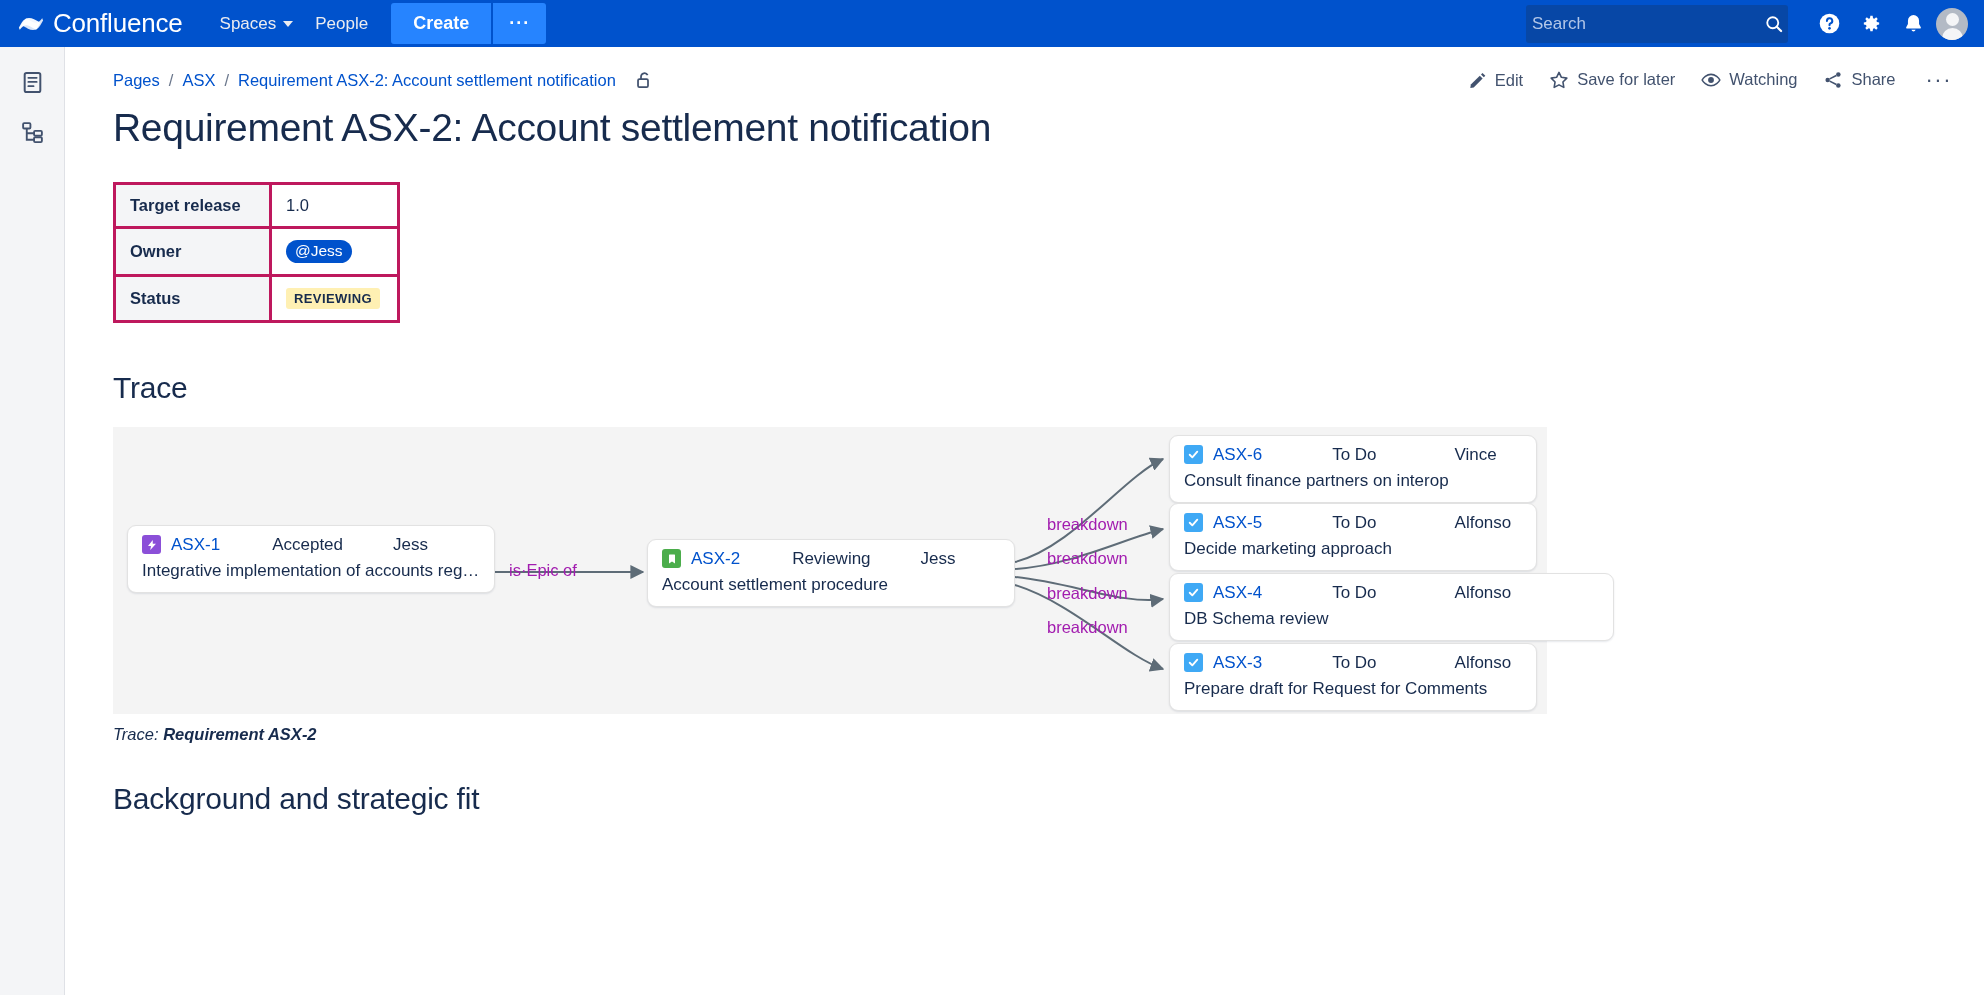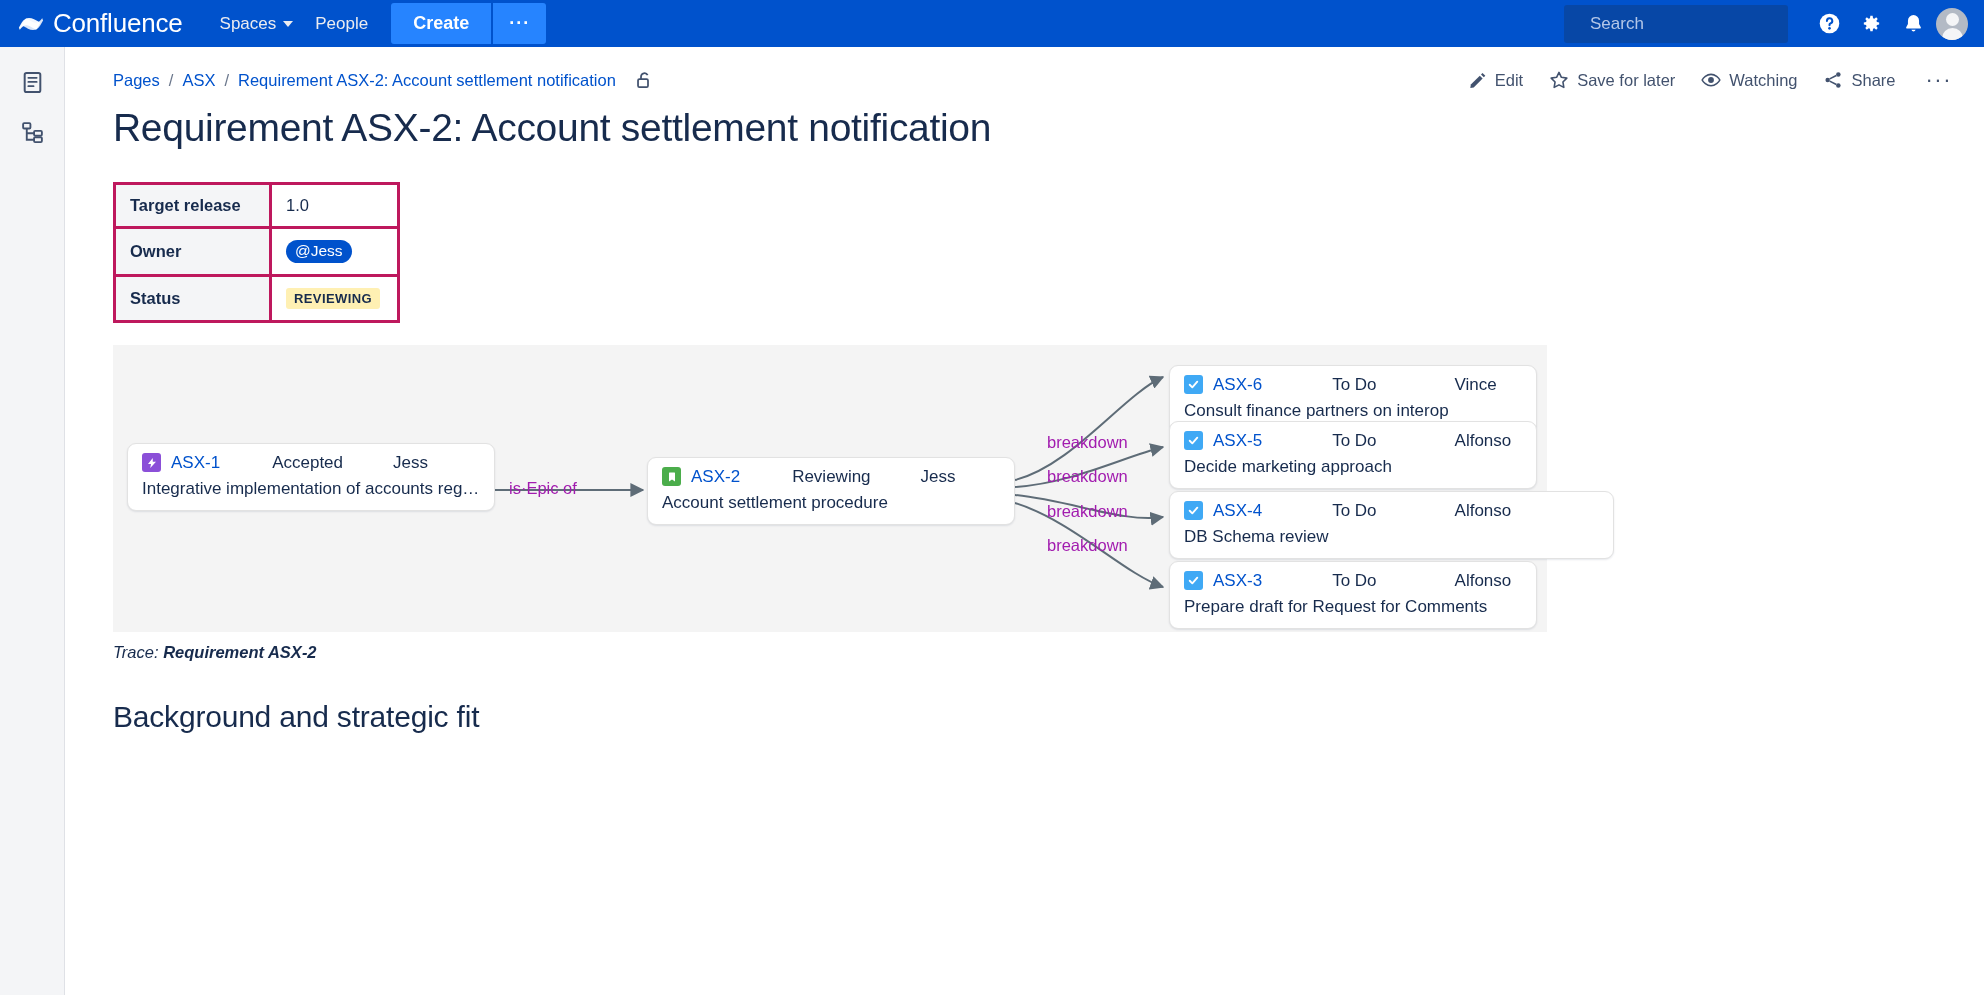--- a/index.html
+++ b/index.html
@@ -78,27 +78,27 @@
     letter-spacing: 1px;
     line-height: 1.15;
   }
   .nav-right {
     margin-left: auto;
     display: flex;
     align-items: center;
     gap: 4px;
   }
   .search-box {
-    width: 224px;
+    width: 262px;
     height: 38px;
     background: #0747A6;
     border-radius: 3px;
     display: flex;
     align-items: center;
-    padding: 0 24px;
+    padding: 0 4px;
     margin-right: 18px;
     justify-content: space-between;
   }
   .search-input {
     flex: 1;
     background: transparent;
     border: none;
     outline: none;
     color: #ffffff;
     font-size: 17px;
@@ -191,21 +191,21 @@
   .page-actions {
     margin-left: auto;
     display: flex;
     align-items: center;
     gap: 26px;
     color: #42526E;
     font-size: 16.5px;
   }
   .pa {
     display: flex;
-    align-items: flex-end;
+    align-items: flex-start;
     gap: 8px;
     cursor: pointer;
     white-space: nowrap;
   }
   .pa-more {
     font-size: 22px;
     letter-spacing: 1.5px;
     color: #42526E;
     cursor: pointer;
     padding: 0 4px;
@@ -508,20 +508,21 @@
       </tr>
       <tr>
         <td class="info-key">Status</td>
         <td class="info-val">
           <span class="lozenge">REVIEWING</span>
         </td>
       </tr>
     </tbody>
       </table>
 
+    <h2 class="section">Trace</h2>
 
     <div class="trace-panel">
 
       <svg class="svg-layer" viewBox="0 0 1434 287">
         <defs>
           <marker id="arrow" viewBox="0 0 10 10" refX="9" refY="5" markerWidth="7" markerHeight="7" orient="auto-start-reverse">
             <path d="M 0 0 L 10 5 L 0 10 z" fill="#5E6C77"></path>
           </marker>
         </defs>
 
@@ -561,21 +562,21 @@
           <span class="jassignee" style="margin-left:50px;">Jess</span>
         </div>
         <div class="node-summary">Account settlement procedure</div>
       </div>
 
       <div class="edge-label" style="left:934px; top:88px;">breakdown</div>
       <div class="edge-label" style="left:934px; top:122px;">breakdown</div>
       <div class="edge-label" style="left:934px; top:157px;">breakdown</div>
       <div class="edge-label" style="left:934px; top:191px;">breakdown</div>
 
-      <div class="node" style="left:1056px; top:20px; width:368px;">
+      <div class="node" style="left:1056px; top:8px; width:368px;">
         <div class="node-head">
           <span class="jtype task">
             <svg width="13" height="13" viewBox="0 0 24 24">
                 <path d="M5 12.5 9.8 17.3 19 6.8" fill="none" stroke="#ffffff" stroke-width="3.4" stroke-linecap="round" stroke-linejoin="round"></path>
               </svg>
           </span>
           <span class="jkey">ASX-6</span>
           <span class="jstatus" style="margin-left:70px;">To Do</span>
           <span class="jassignee" style="margin-left:78px;">Vince</span>
         </div>

